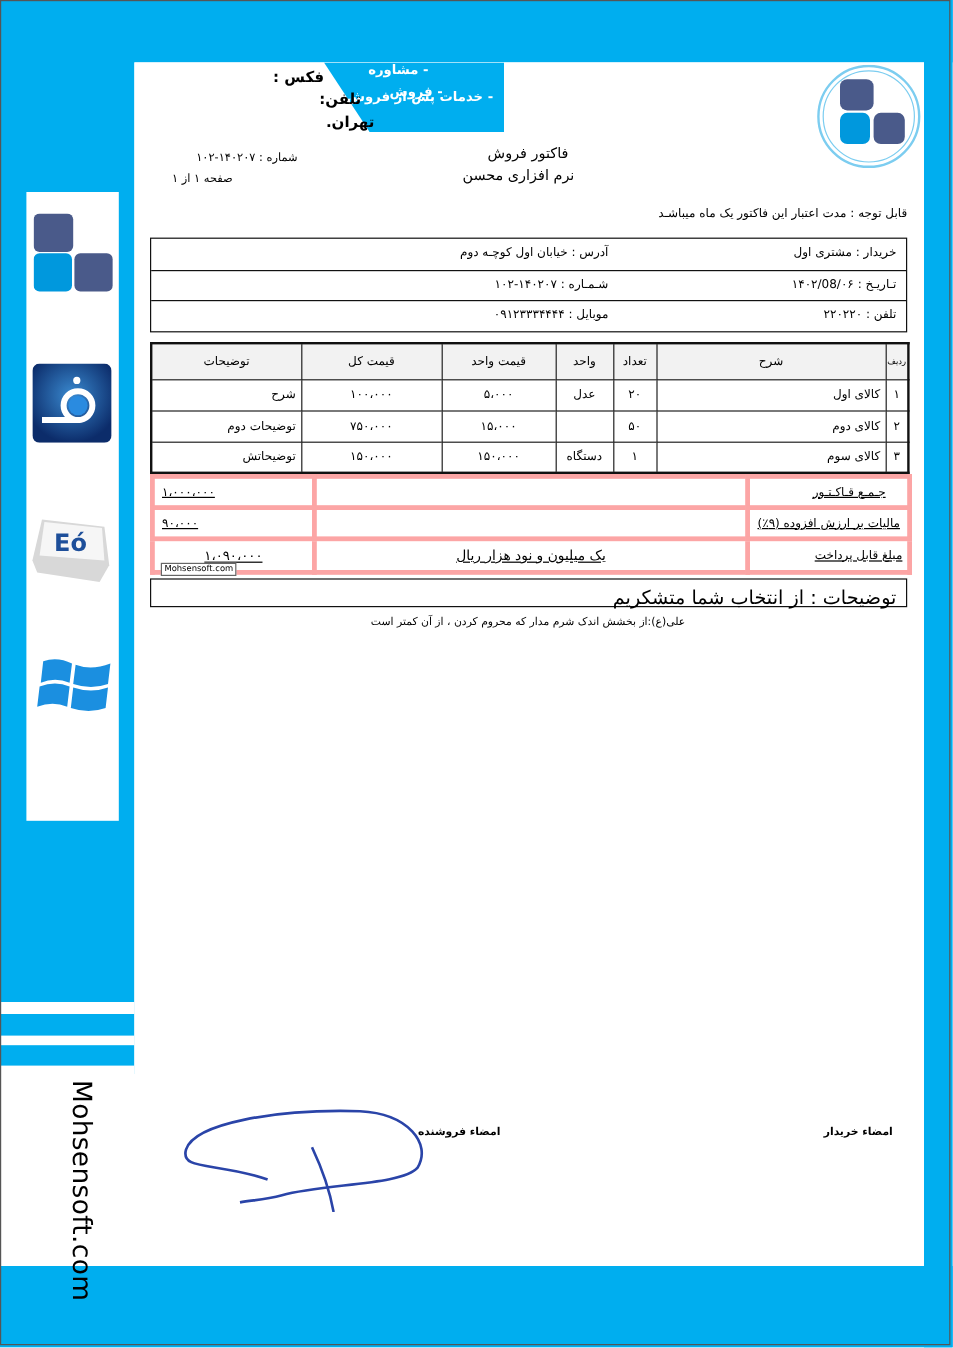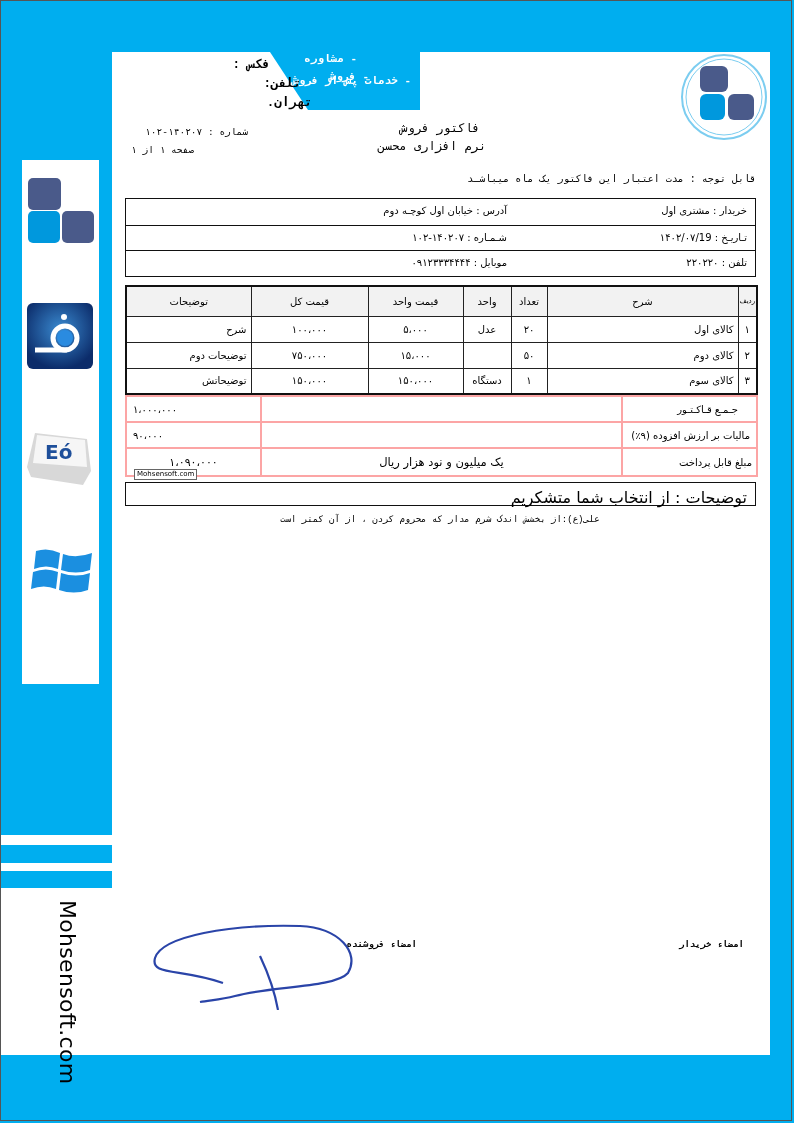--- a/index.html
+++ b/index.html
@@ -1,36 +1,36 @@
 <!DOCTYPE html>
 <html><head>
 <meta charset="utf-8">
 <style>
   html, body { margin:0; padding:0; }
   body { width:794px; height:1123px; position:relative; overflow:hidden; background:#ffffff; font-family:"DejaVu Sans", sans-serif; color:#000; }
   .frame { position:absolute; left:0; top:0; width:792px; height:1121px; border:1px solid #555; box-sizing:border-box; }
   .blue { background:#00aeef; position:absolute; }
   .abs { position:absolute; }
-  .rtl { direction:rtl;font-family:Liberation Mono, monospace; }
+  .rtl { direction:rtl; }
   .page { position:absolute; left:112px; top:52px; width:658px; height:1003px; background:#fff; }
   .services { position:absolute; color:#fff; font-size:11px; font-weight:bold; white-space:nowrap; }
   .contact { position:absolute; font-size:12.5px; font-weight:bold; white-space:nowrap; }
   .small { font-size:9.5px; }
   .t { font-size:10px; }
   table { border-collapse:collapse; }
   .box { position:absolute; border:1.5px solid #111; box-sizing:border-box; }
   .row { border-bottom:1px solid #111; height:24px; box-sizing:border-box; position:relative; font-size:10px; }
   .row:last-child { border-bottom:none; }
   .cell-r { position:absolute; right:8px; top:6px; direction:rtl; }
   .cell-l { position:absolute; right:248px; top:6px; direction:rtl; }
   .items td, .items th { border:1px solid #222; font-size:10px; font-weight:normal; padding:0 4px; height:26px; box-sizing:border-box; }
   .items th { background:#f2f2f2; text-align:center; }
   .items { position:absolute; left:125px; top:285px; width:631px; border:2px solid #111; direction:rtl; table-layout:fixed; }
   .totals { position:absolute; left:125px; top:395px; width:631px; border:2px solid #111; direction:rtl; table-layout:fixed; }
-  .totals td { border:2px solid #fca5a5; font-size:10px; height:26px; padding:0 6px; box-sizing:border-box; }
+  .totals td { border:4px solid #fca5a5; font-size:10px; height:26px; padding:0 6px; box-sizing:border-box;text-decoration:underline; }
   .vert { position:absolute; left:36px; top:900px; width:46px; height:150px; }
   .vert span { display:block; transform:rotate(90deg); transform-origin:left top; position:absolute; left:36px; top:0; font-size:22px; white-space:nowrap; letter-spacing:0.3px; }
 </style>
 </head>
 <body>
 
 <div class="blue" style="left:0;top:0;width:794px;height:52px;"></div>
 <div class="blue" style="left:0;top:0;width:112px;height:895px;"></div>
 <div class="blue" style="left:770px;top:0;width:24px;height:1123px;"></div>
 <div class="blue" style="left:0;top:1055px;width:794px;height:68px;"></div>
@@ -71,21 +71,21 @@
 <div class="abs rtl small" style="right:600px;top:144px;">صفحه ۱ از ۱</div>
 
 <div class="abs rtl t" style="right:38px;top:173px;">قابل توجه : مدت اعتبار این فاکتور یک ماه میباشـد</div>
 
 <div class="box" style="left:125px;top:198px;width:631px;height:79px;">
   <div class="row" style="height:27px;">
     <span class="cell-r">خریدار : مشتری اول</span>
     <span class="cell-l">آدرس : خیابان اول کوچـه دوم</span>
   </div>
   <div class="row" style="height:25px;">
-    <span class="cell-r">تـاریـخ : ۱۴۰۲/۰۷/19</span>
+    <span class="cell-r">تـاریـخ : ۱۴۰۲/08/۰۶</span>
     <span class="cell-l">شـمـاره : ۱۴۰۲۰۷-۱۰۲</span>
   </div>
   <div class="row" style="height:24px;">
     <span class="cell-r">تلفن : ۲۲۰۲۲۰</span>
     <span class="cell-l">موبایل : ۰۹۱۲۳۳۳۴۴۴۴</span>
   </div>
 </div>
 
 <table class="items">
   <colgroup>

